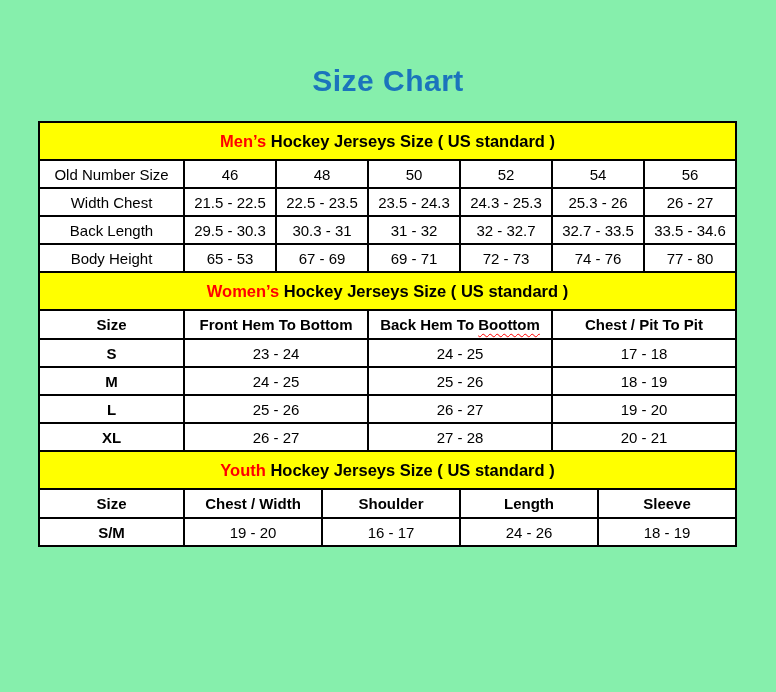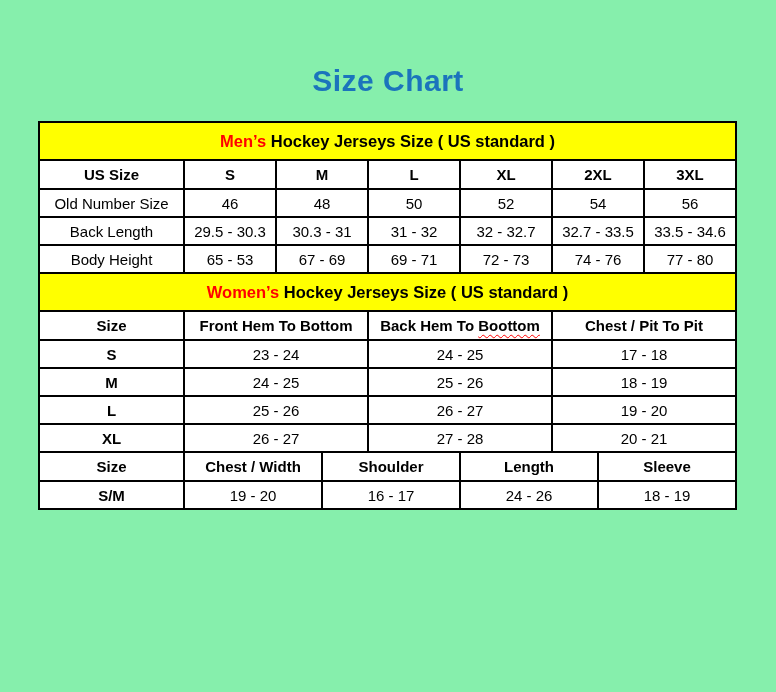--- a/index.html
+++ b/index.html
@@ -54,39 +54,39 @@
 
     <table class="sz" id="men-table">
       <colgroup>
           <col class="w-label">
           <col span="6" class="w-men">
         </colgroup>
       <thead>
         <tr class="t-section">
           <th colspan="7"><span class="accent">Men’s</span><span> Hockey Jerseys Size ( US standard )</span></th>
         </tr>
-        <tr class="t-cols">
-            <th>US Size</th>
-            <th>S</th>
-            <th>M</th>
-            <th>L</th>
-            <th>XL</th>
-            <th>2XL</th>
-            <th>3XL</th>
-          </tr>
       </thead>
       <tbody>
           <tr>
             <td>Old Number Size</td>
             <td>46</td>
             <td>48</td>
             <td>50</td>
             <td>52</td>
             <td>54</td>
             <td>56</td>
+          </tr>
+          <tr>
+            <td>Width Chest</td>
+            <td>21.5 - 22.5</td>
+            <td>22.5 - 23.5</td>
+            <td>23.5 - 24.3</td>
+            <td>24.3 - 25.3</td>
+            <td>25.3 - 26</td>
+            <td>26 - 27</td>
           </tr>
           <tr>
             <td>Back Length</td>
             <td>29.5 - 30.3</td>
             <td>30.3 - 31</td>
             <td>31 - 32</td>
             <td>32 - 32.7</td>
             <td>32.7 - 33.5</td>
             <td>33.5 - 34.6</td>
           </tr>
@@ -145,20 +145,23 @@
           </tr>
         </tbody>
     </table>
 
     <table class="sz" id="youth-table">
       <colgroup>
           <col class="w-label">
           <col span="4" class="w-youth">
         </colgroup>
       <thead>
+        <tr class="t-section">
+          <th colspan="5"><span class="accent">Youth</span><span> Hockey Jerseys Size ( US standard )</span></th>
+        </tr>
         <tr class="t-cols">
             <th>Size</th>
             <th>Chest / Width</th>
             <th>Shoulder</th>
             <th>Length</th>
             <th>Sleeve</th>
           </tr>
       </thead>
       <tbody>
           <tr>

